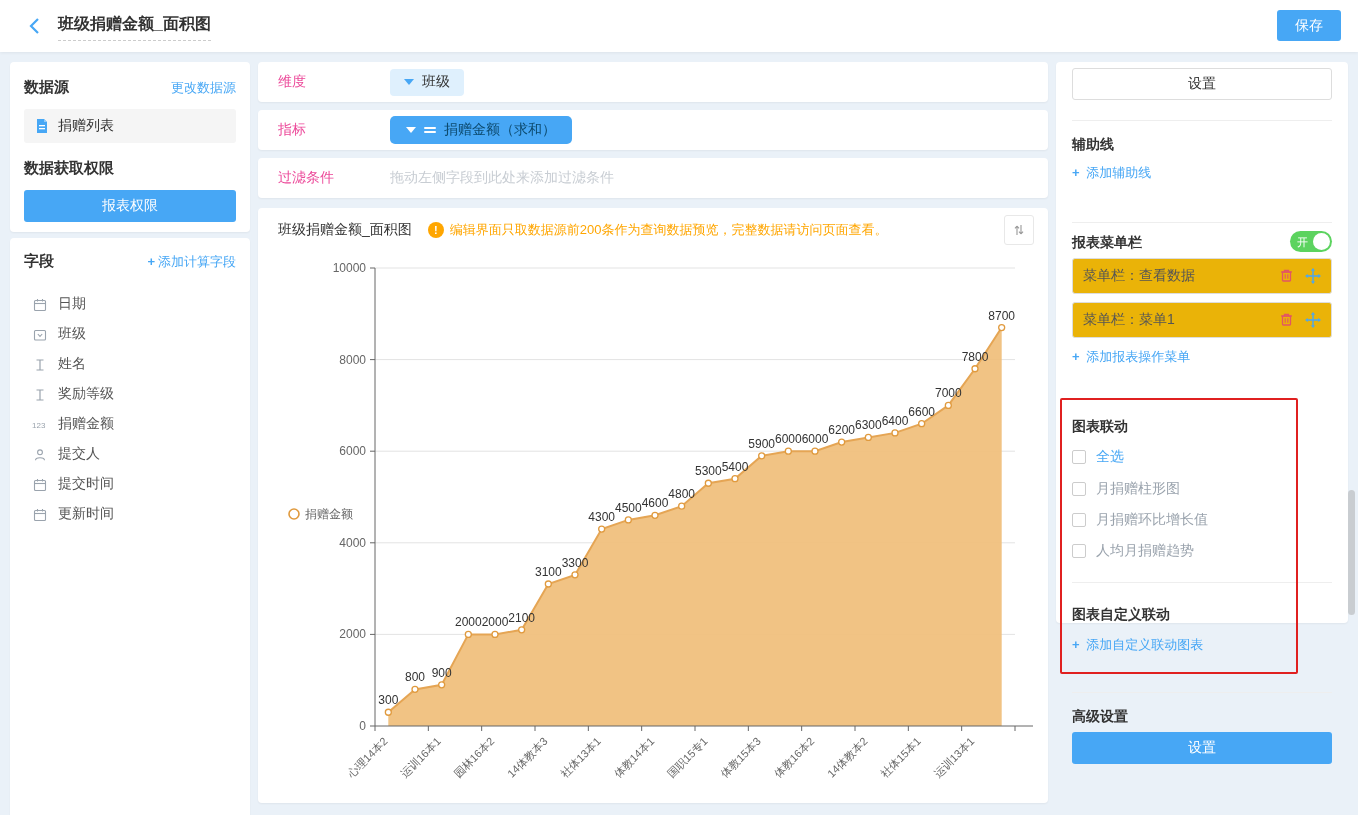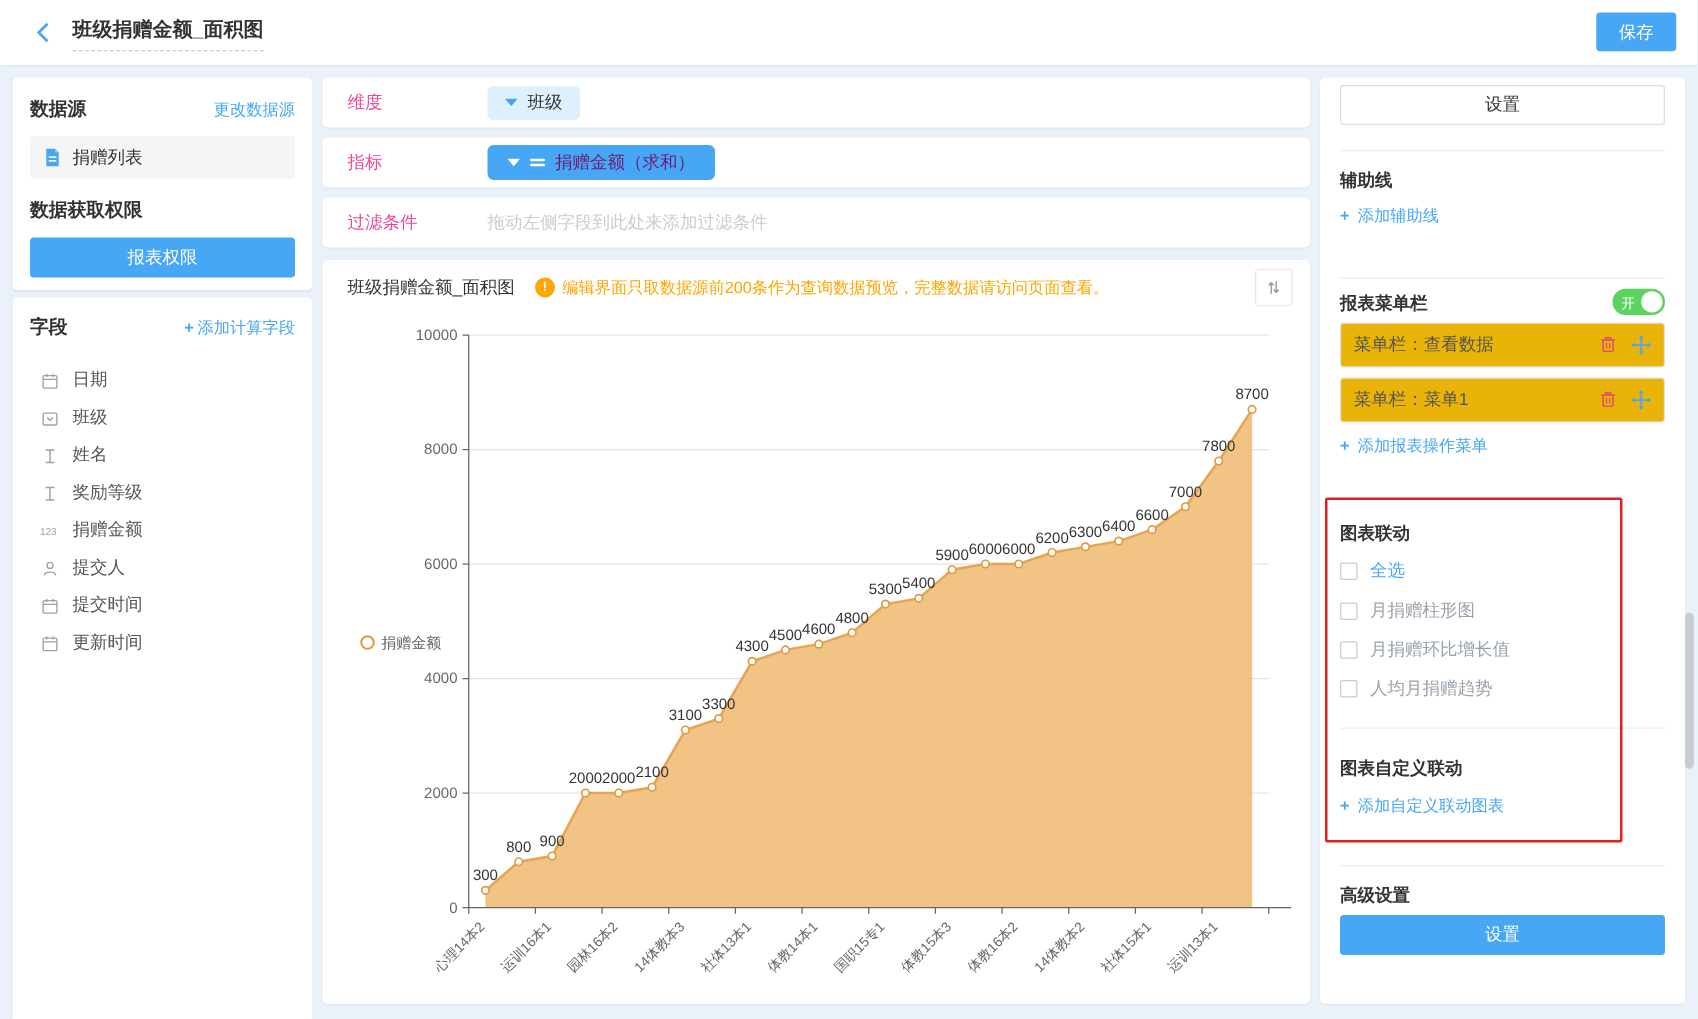--- a/index.html
+++ b/index.html
@@ -30,39 +30,39 @@
   .plus { color:#47A7F5; font-weight:bold; margin-right:3px; }
   .field-list { margin-top:12px; }
   .field-row { height:30px; display:flex; align-items:flex-end; padding-left:8px; font-size:14px; color:#555; cursor:grab; }
   .field-row .f-icon { width:16px; height:16px; margin-right:10px; display:inline-flex; align-items:center; justify-content:center; color:#9AA3AD; }
 
   
   .cfg-row { position:absolute; left:258px; width:790px; height:40px; background:#fff; border-radius:4px; box-shadow:0 1px 2px rgba(0,0,0,.05); display:flex; align-items:center; }
   .cfg-label { width:132px; padding-left:20px; font-size:14px; color:#ec4899; flex:none; }
   .dim-pill { display:inline-flex; align-items:center; background:#DFF0FD; border-radius:4px; height:27px; padding:0 14px; font-size:14px; color:#333; cursor:pointer; }
   .caret { width:0; height:0; border-left:5px solid transparent; border-right:5px solid transparent; border-top:6px solid #47A7F5; margin-right:8px; }
-  .met-pill { display:inline-flex; align-items:center; background:#47A7F5; border-radius:5px; height:28px; padding:0 16px; font-size:14px; color:#701a75; cursor:pointer; }
+  .met-pill { display:inline-flex; align-items:center; background:#47A7F5; border-radius:5px; height:28px; padding:0 16px; font-size:14px; color:#0c4a6e; cursor:pointer; }
   .met-pill .caret { border-top-color:#fff; }
   .bars-icon { display:inline-block; width:12px; margin-right:8px; }
   .bars-icon i { display:block; height:2px; background:#fff; border-radius:1px; margin:2px 0; }
   .placeholder { font-size:14px; color:#C8CDD3; }
 
   
   .chart-card { left:258px; top:208px; width:790px; height:595px; }
   .chart-head { position:absolute; left:0; top:0; width:100%; height:44px; display:flex; align-items:center; padding:0 14px 0 20px; }
   .chart-title { font-size:14px; color:#333; margin-right:16px; white-space:nowrap; }
   .warn-wrap { display:flex; align-items:center; flex:1; min-width:0; }
   .warn-ico { width:16px; height:16px; border-radius:50%; background:#FFA600; color:#fff; font-size:11px; font-weight:bold; display:inline-flex; align-items:center; justify-content:center; margin-right:6px; flex:none; }
   .warn-text { font-size:13px; color:#FFA600; white-space:nowrap; overflow:hidden; }
   .sort-btn { width:30px; height:30px; border:1px solid #E8E8E8; border-radius:3px; background:#fff; color:#999; display:inline-flex; align-items:center; justify-content:center; cursor:pointer; flex:none; }
   .chart-svg { position:absolute; left:0; top:44px; }
   .chart-svg text { font-family:"Liberation Sans","DejaVu Sans",sans-serif; }
 
   
-  .set-card { left:1056px; top:62px; width:292px; height:741px; padding:0 16px; font-size:14px; }
+  .set-card { left:1056px; top:62px; width:292px; height:561px; padding:0 16px; font-size:14px; }
   .outline-btn { position:absolute; left:16px; top:6px; width:260px; height:32px; background:#fff; border:1px solid #DDD; border-radius:3px; font-size:14px; color:#333; cursor:pointer; }
   .divider { position:absolute; left:16px; width:260px; height:1px; background:#EEE; }
   .abs { position:absolute; left:16px; }
   .bold14 { font-size:14px; font-weight:bold; color:#333; }
   .add-link { font-size:13px; color:#47A7F5; cursor:pointer; }
   .toggle { position:absolute; right:16px; width:42px; height:21px; border-radius:11px; background:#5CD35F; cursor:pointer; }
   .toggle .t-label { position:absolute; left:7px; top:4px; font-size:11px; color:#fff; }
   .toggle .knob { position:absolute; right:2px; top:2px; width:17px; height:17px; border-radius:50%; background:#fff; }
   .menu-box { position:absolute; left:16px; width:260px; height:36px; border:1px solid #DDD; border-radius:3px; background:#eab308; display:flex; align-items:center; padding:0 10px; cursor:pointer; }
   .menu-box .m-label { flex:1; font-size:14px; color:#555; }

